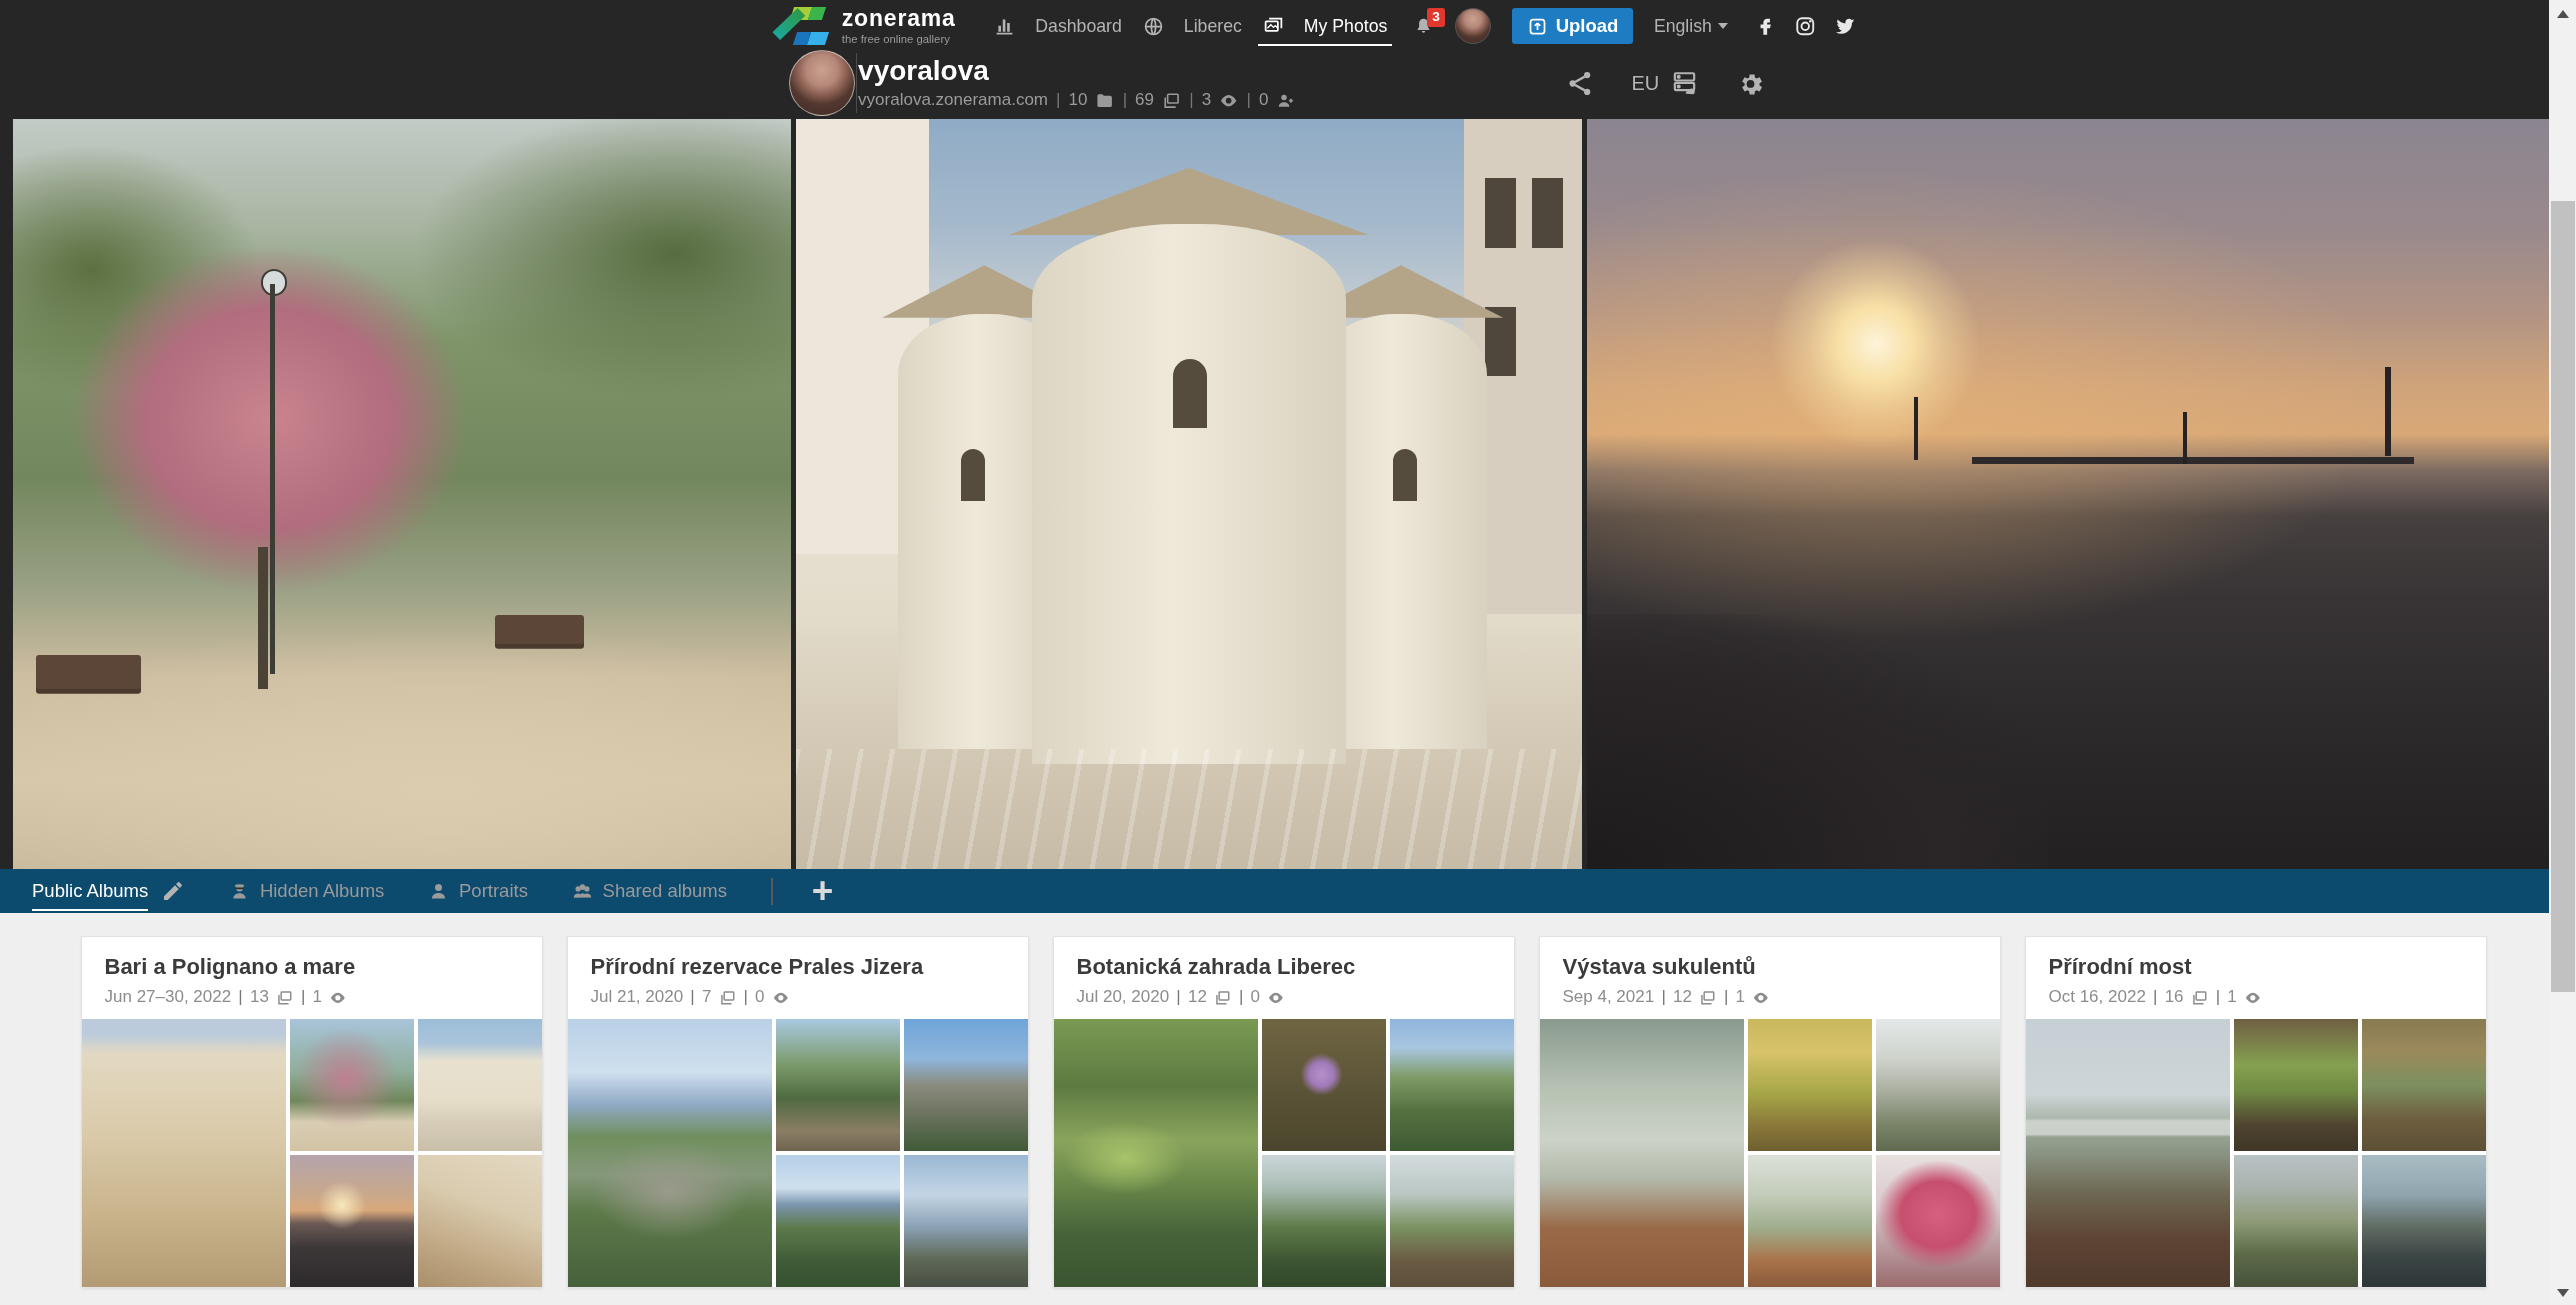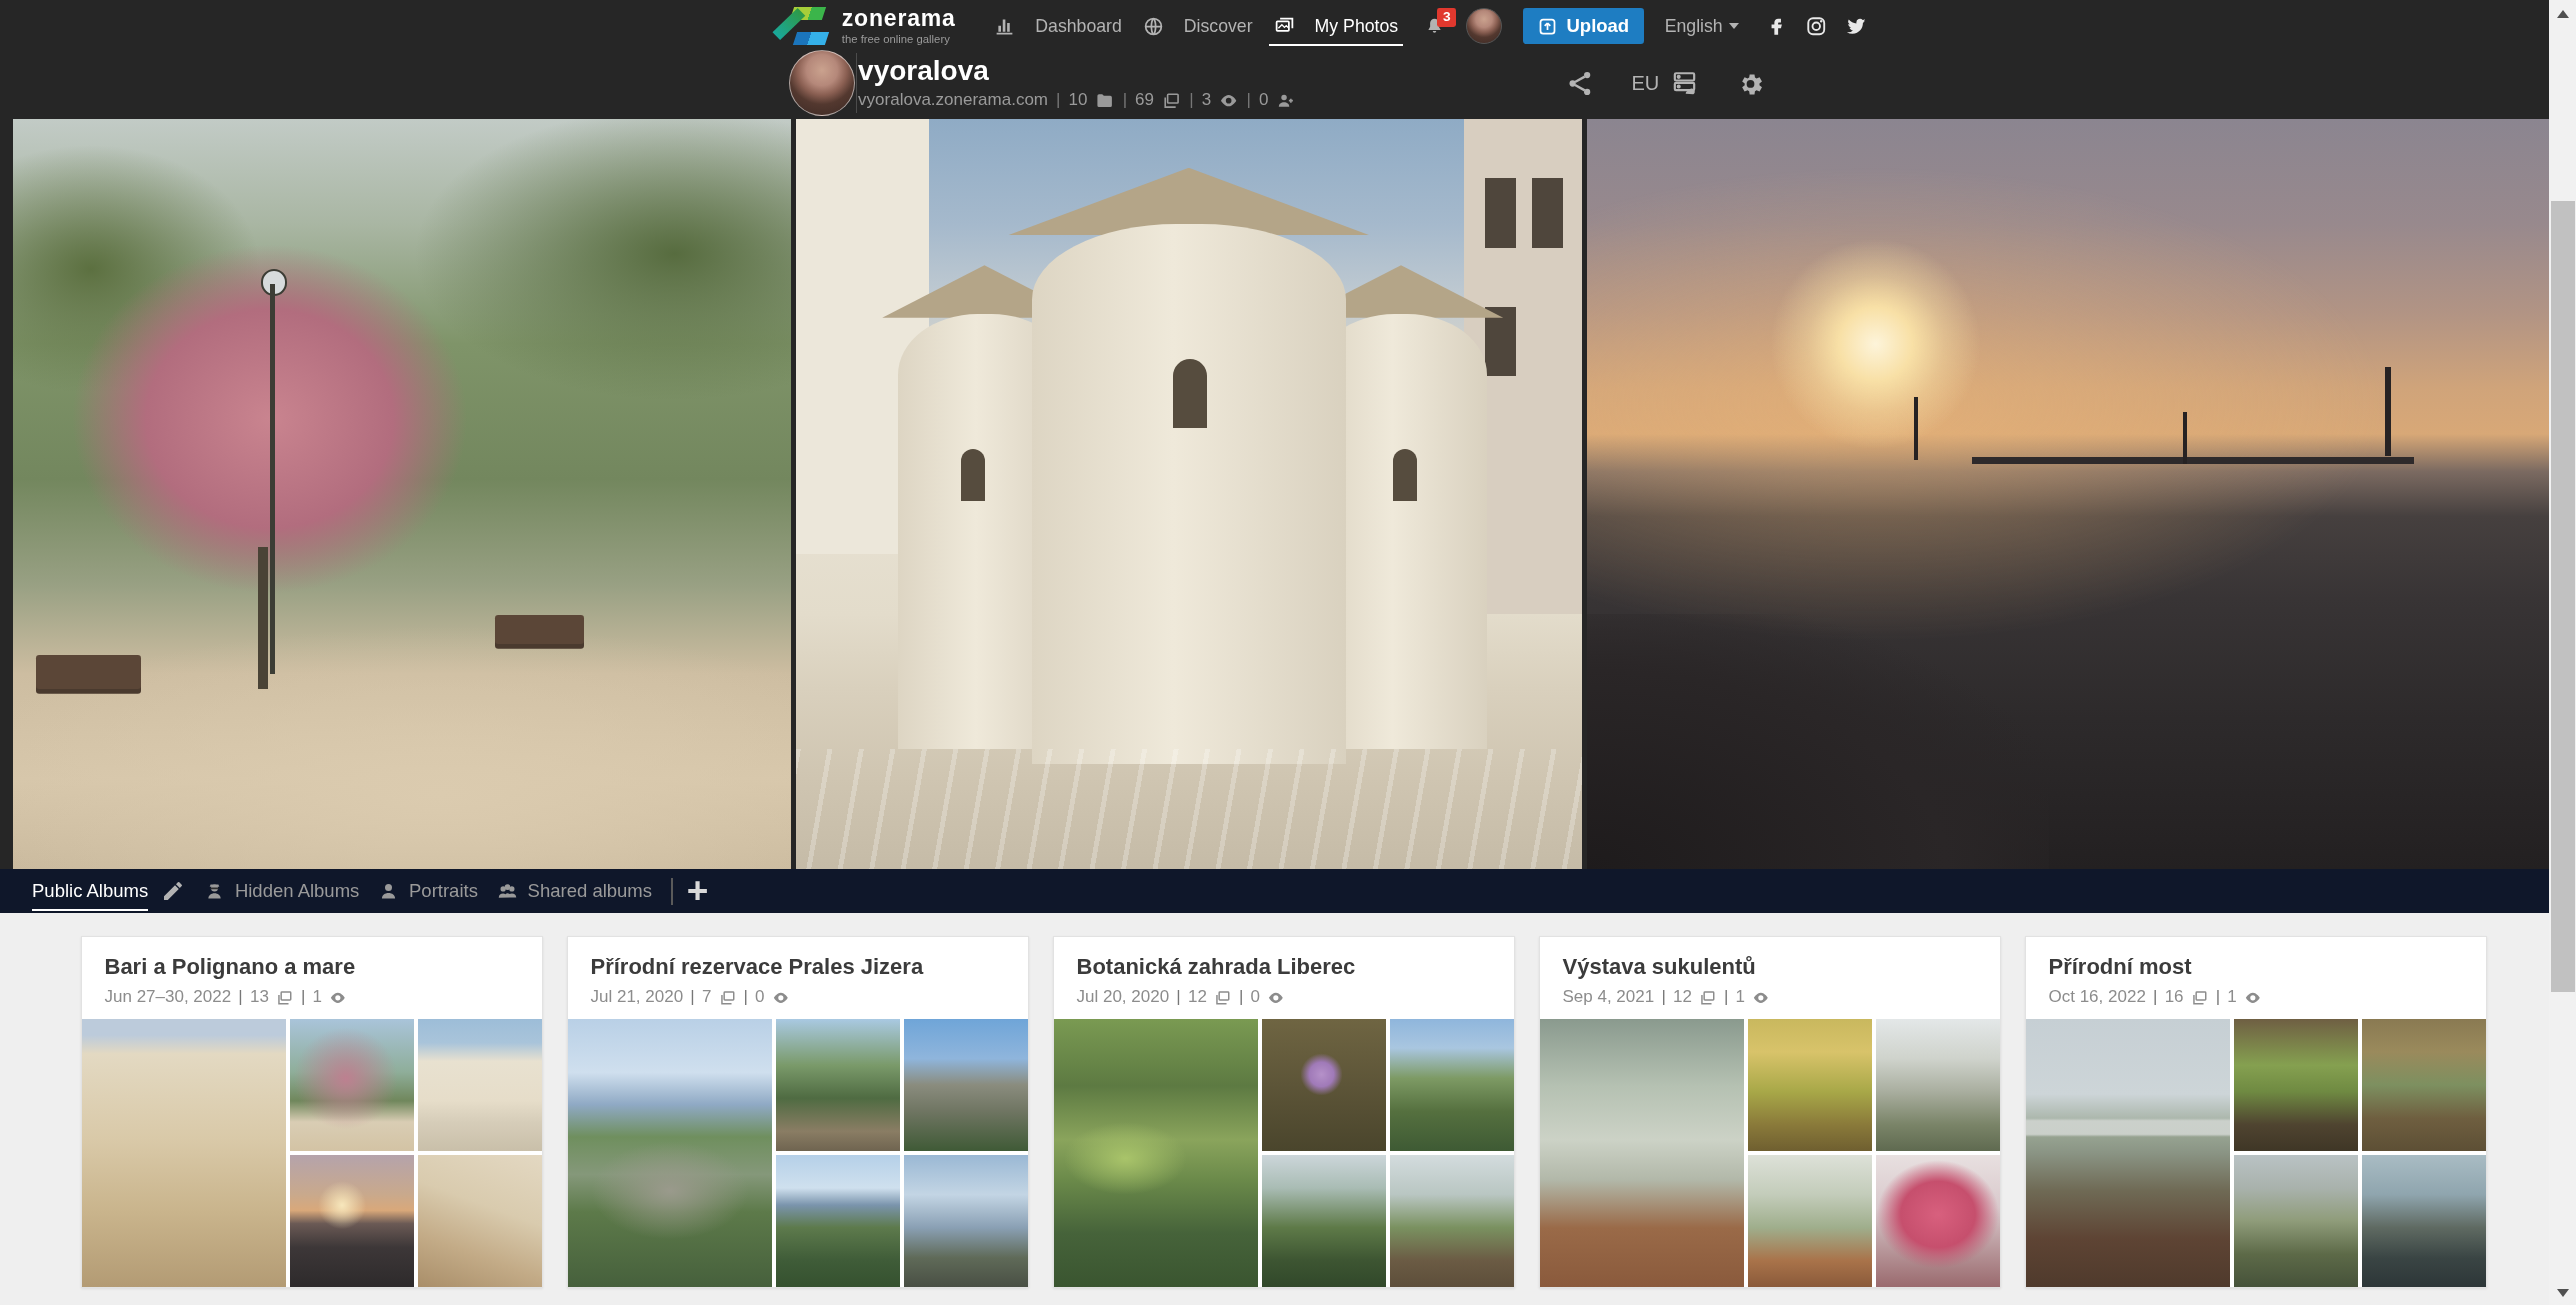--- a/index.html
+++ b/index.html
@@ -83,21 +83,21 @@
   
   .pier{position:absolute;left:40%;top:45%;width:46%;height:7.2px;background:#2e2a2b;}
   .post{position:absolute;background:#262223;width:4px;}
   .post.p1{left:34%;top:37%;height:63px;}
   .post.p2{left:62%;top:39%;height:52px;}
   .post.p3{left:83%;top:33%;height:89px;width:5.6px;}
   .shore{position:absolute;left:0;bottom:0;width:48%;height:34%;
          background:radial-gradient(ellipse at 0% 100%,#1e1b1c 0%,#2a2627 55%,rgba(42,38,39,0) 78%);}
 
   
-  .tabstrip{height:44px;background:#0f172a;display:flex;align-items:center;padding-left:32px;gap:19px;
+  .tabstrip{height:44px;background:#0c4a6e;display:flex;align-items:center;padding-left:32px;gap:44px;
             color:#9a9a9a;font-size:18.5px;position:relative;z-index:2;}
   .tab{display:flex;align-items:center;gap:9.7px;cursor:pointer;position:relative;white-space:nowrap;}
   .tab svg{width:21px;height:21px;}
   .tab.active{color:#fff;}
   .tab.active::after{content:"";position:absolute;left:0;right:0;bottom:-8.9px;height:2.4px;background:#fff;}
   .tab-group{display:flex;align-items:center;gap:13px;}
   .strip-div{width:1.6px;height:27px;background:#5a5a5a;}
   .plus{color:#d9d9d9;font-size:37px;font-weight:bold;line-height:32px;cursor:pointer;margin-left:-4.8px;}
 
   
@@ -146,21 +146,21 @@
             <svg viewBox="0 0 24 24" fill="currentColor">
                 <path d="M3 21h18v-2H3zM5 11h3v7H5zm5-7h3v14h-3zm5 4h3v10h-3z"></path>
               </svg>
             <span>Dashboard</span>
           </div>
           <div class="nav-item">
             <svg viewBox="0 0 24 24" fill="none" stroke="currentColor" stroke-width="2">
                 <circle cx="12" cy="12" r="9"></circle>
                 <path d="M3 12h18M12 3c3.2 3 3.2 15 0 18M12 3c-3.2 3-3.2 15 0 18"></path>
               </svg>
-            <span>Discover</span>
+            <span>Liberec</span>
           </div>
           <div class="nav-item active">
             <svg viewBox="0 0 24 24" fill="none" stroke="currentColor" stroke-width="2">
                 <rect x="3" y="6" width="14" height="11" rx="1"></rect>
                 <path d="M7 3h14v11"></path>
                 <path d="M5 14l4-4 3 3 2-2 3 3" stroke-width="1.6"></path>
               </svg>
             <span>My Photos</span>
           </div>
 

